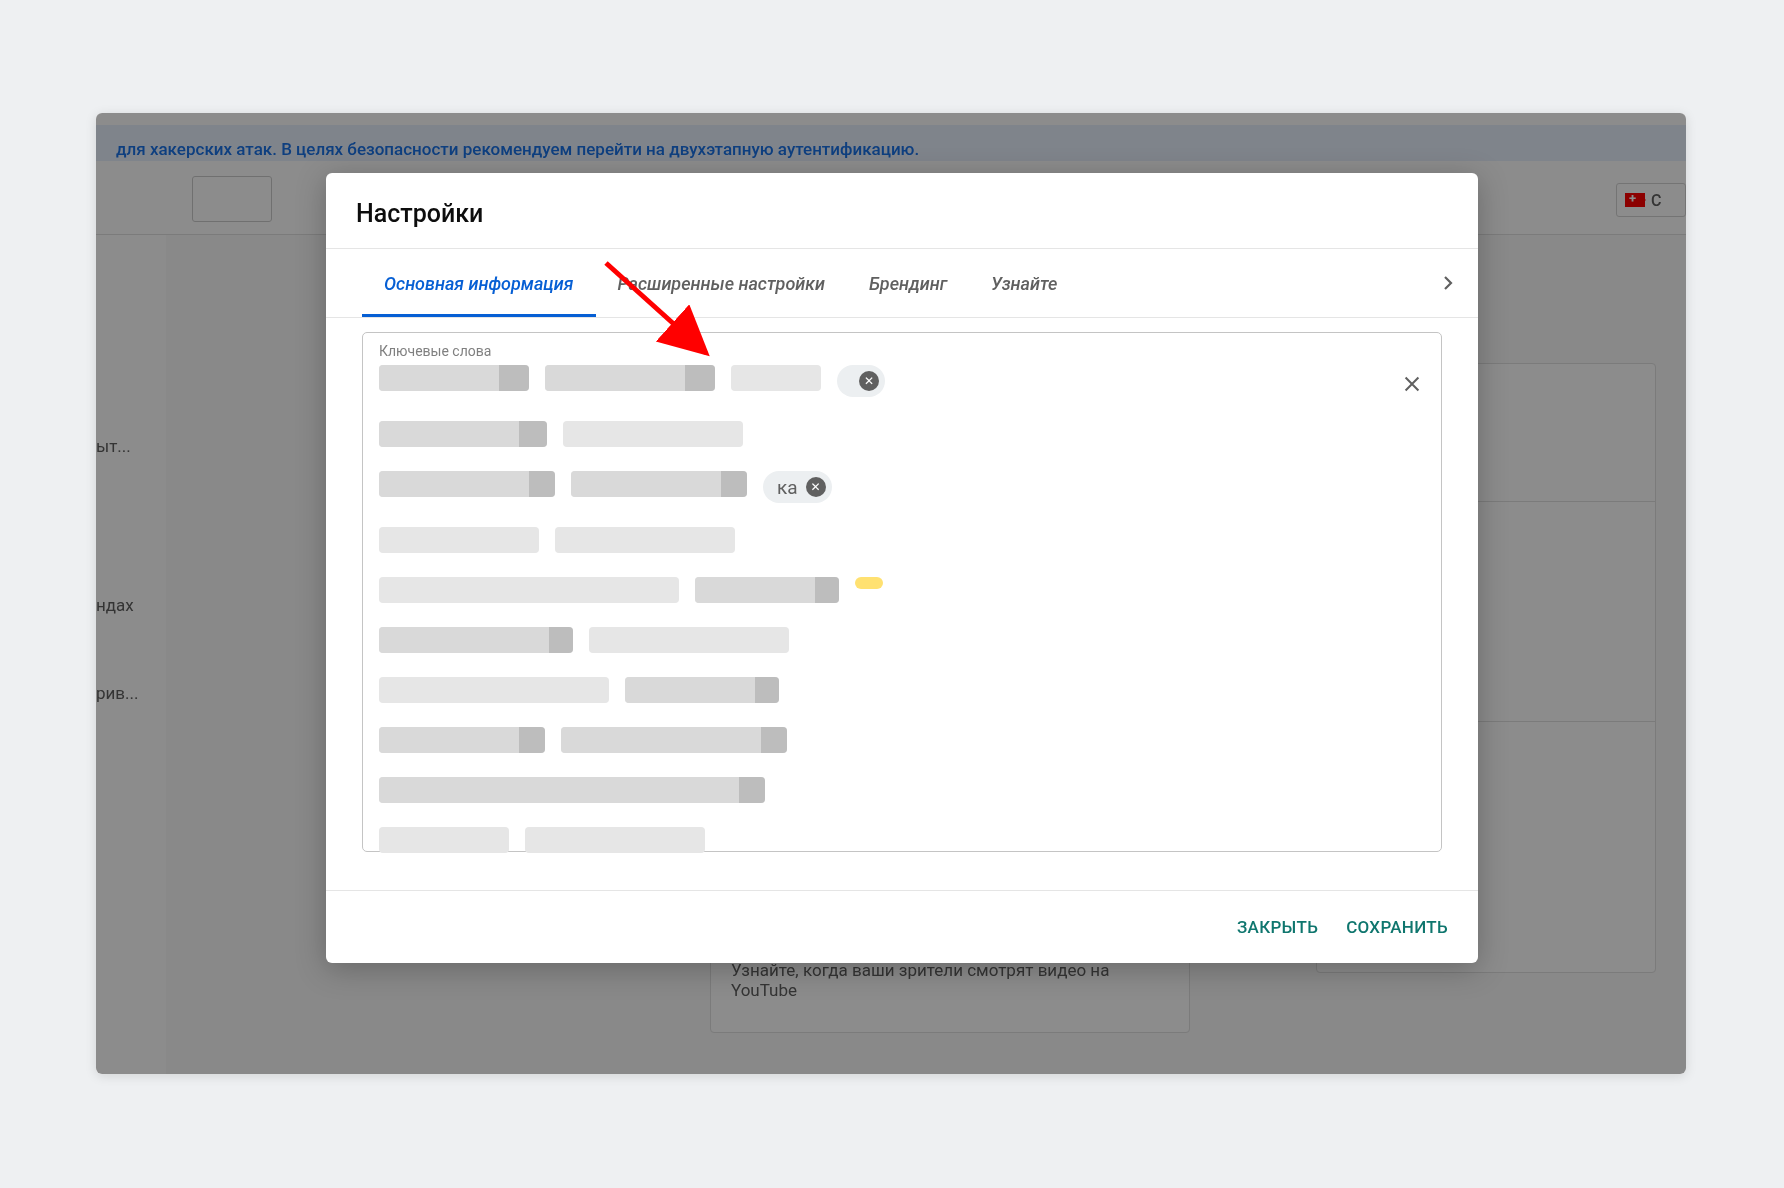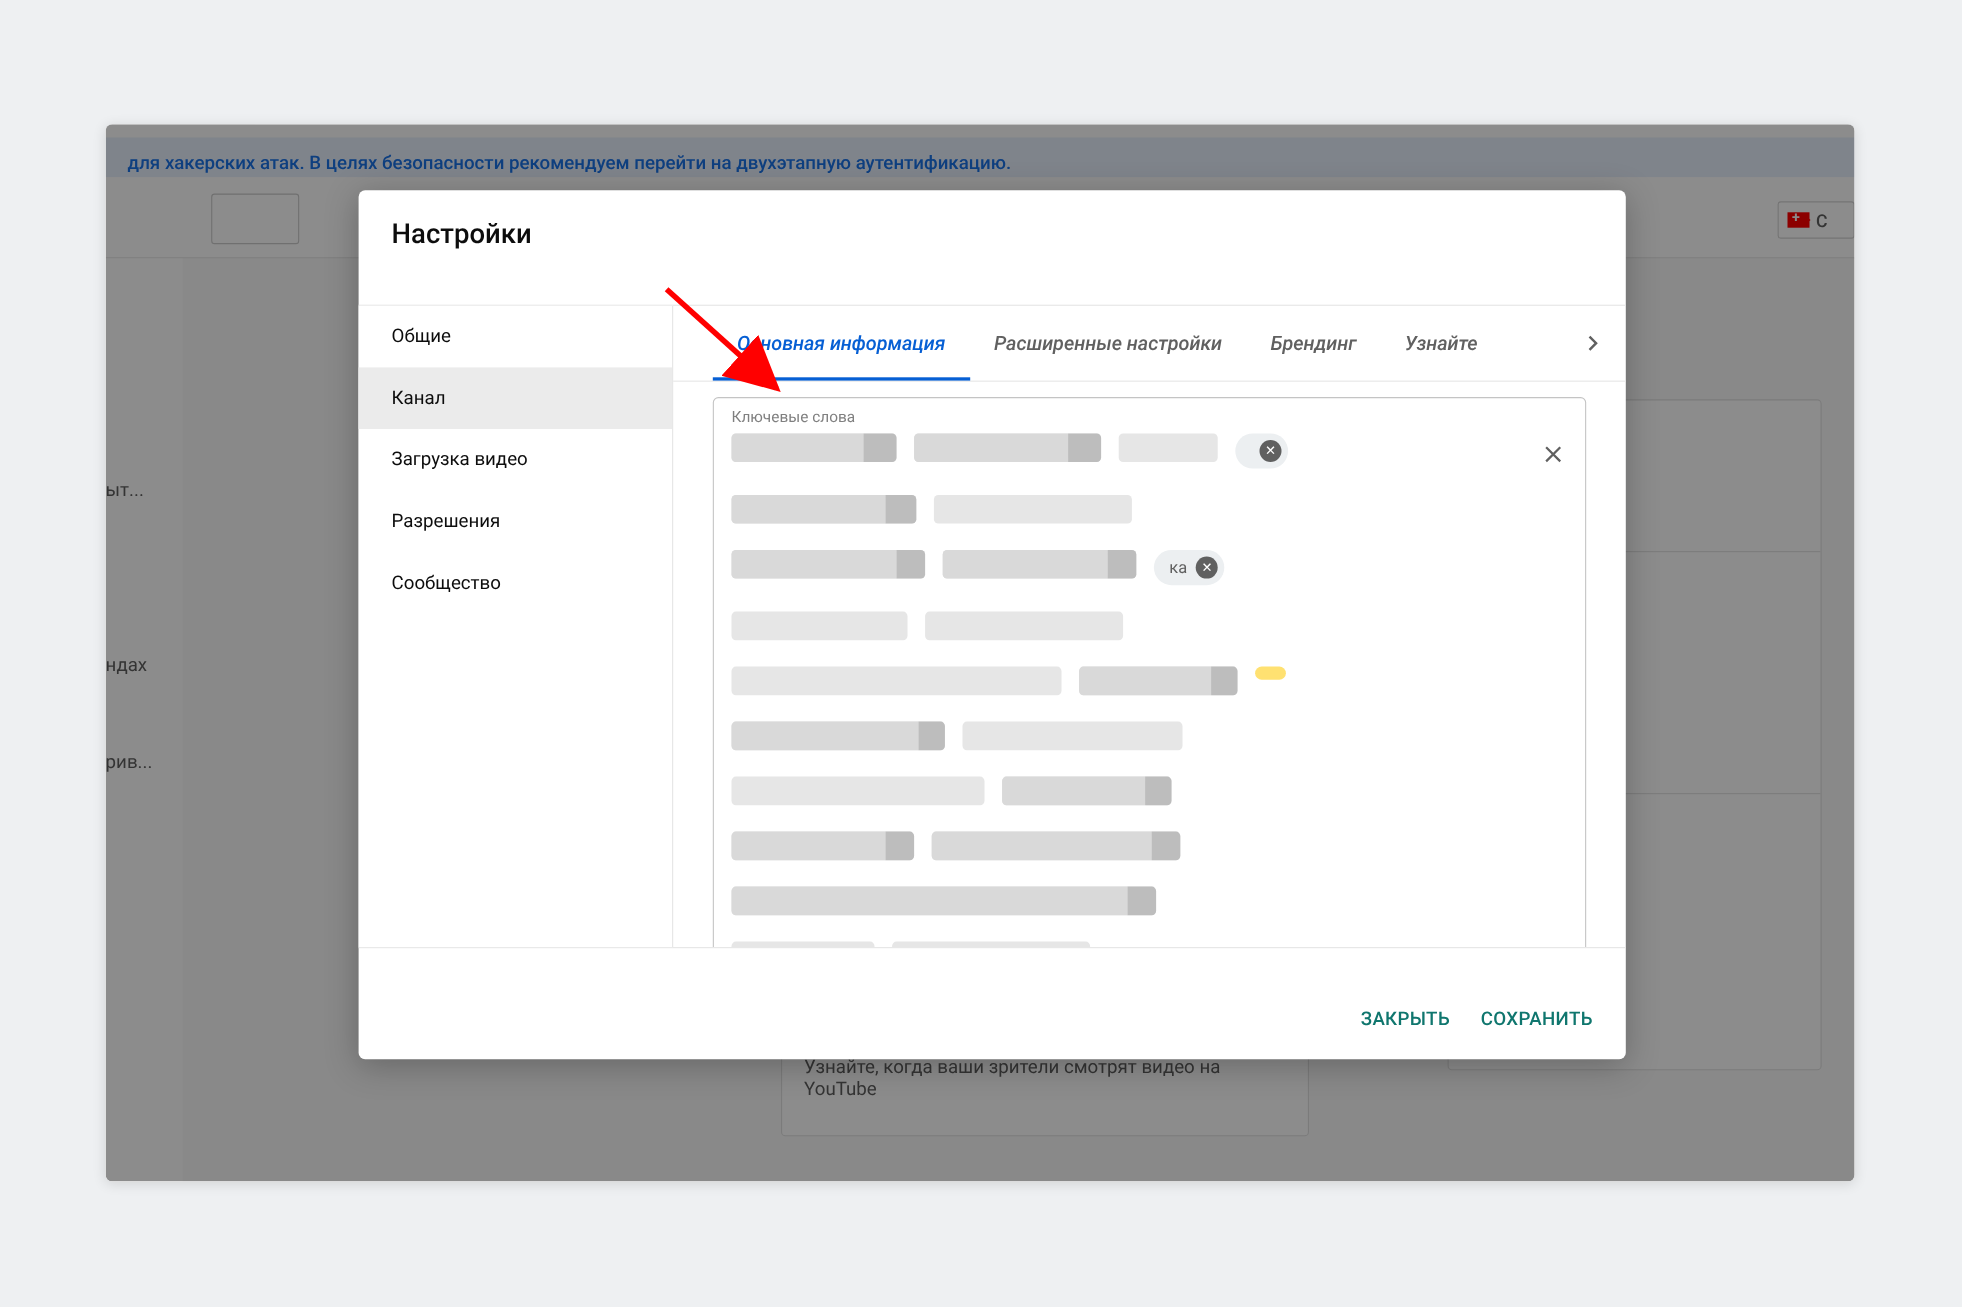--- a/index.html
+++ b/index.html
@@ -185,21 +185,20 @@
   position: absolute;
   top: 60px;
   left: 230px;
   width: 1152px;
   height: 790px;
   background: #fff;
   border-radius: 6px;
   display: flex;
   flex-direction: column;
   box-shadow: 0 6px 30px rgba(0,0,0,0.25);
-  gap: 29px;
 }
 .modal-header {
   padding: 26px 30px 20px;
 }
 .modal-title {
   font-size: 25px;
   font-weight: 500;
   color: #0d0d0d;
 }
 .modal-body {
@@ -315,21 +314,21 @@
   border-radius: 18px;
   height: 32px;
   display: flex;
   align-items: center;
   padding: 0 6px 0 14px;
   gap: 8px;
   background: #eceff1;
 }
 .chip.pill .lbl {
   color: #606060;
-  font-size: 15px;
+  font-size: 19px;
 }
 .chip.pill .x {
   width: 20px; height: 20px;
   border-radius: 50%;
   background: #606060;
   color: #fff;
   font-size: 12px;
   display: flex;
   align-items: center;
   justify-content: center;
@@ -409,27 +408,20 @@
   </div>
 
   <div class="dim"></div>
 
   <div class="modal">
     <div class="modal-header">
       <div class="modal-title">Настройки</div>
     </div>
 
     <div class="modal-body">
-      <div class="modal-sidebar">
-        <div class="sidebar-item">Общие</div>
-        <div class="sidebar-item selected">Канал</div>
-        <div class="sidebar-item">Загрузка видео</div>
-        <div class="sidebar-item">Разрешения</div>
-        <div class="sidebar-item">Сообщество</div>
-      </div>
 
       <div class="modal-main">
         <div class="tabs-row">
           <div class="tab active">Основная информация</div>
           <div class="tab">Расширенные настройки</div>
           <div class="tab">Брендинг</div>
           <div class="tab">Узнайте</div>
           <div class="tabs-chevron">
             <svg viewBox="0 0 24 24" width="24" height="24">
                 <path d="M9 6l6 6-6 6" fill="none" stroke="#606060" stroke-width="2.2"></path>

